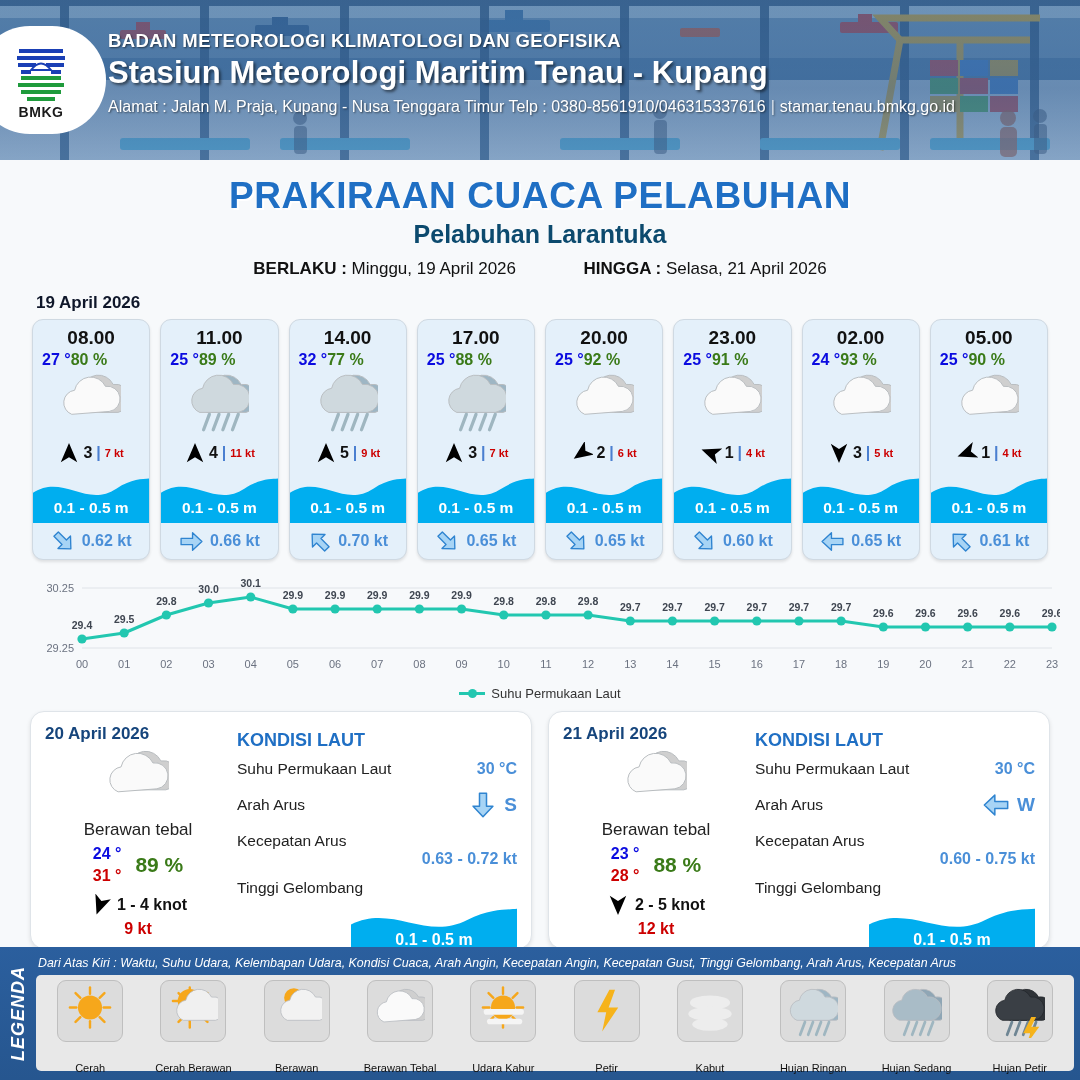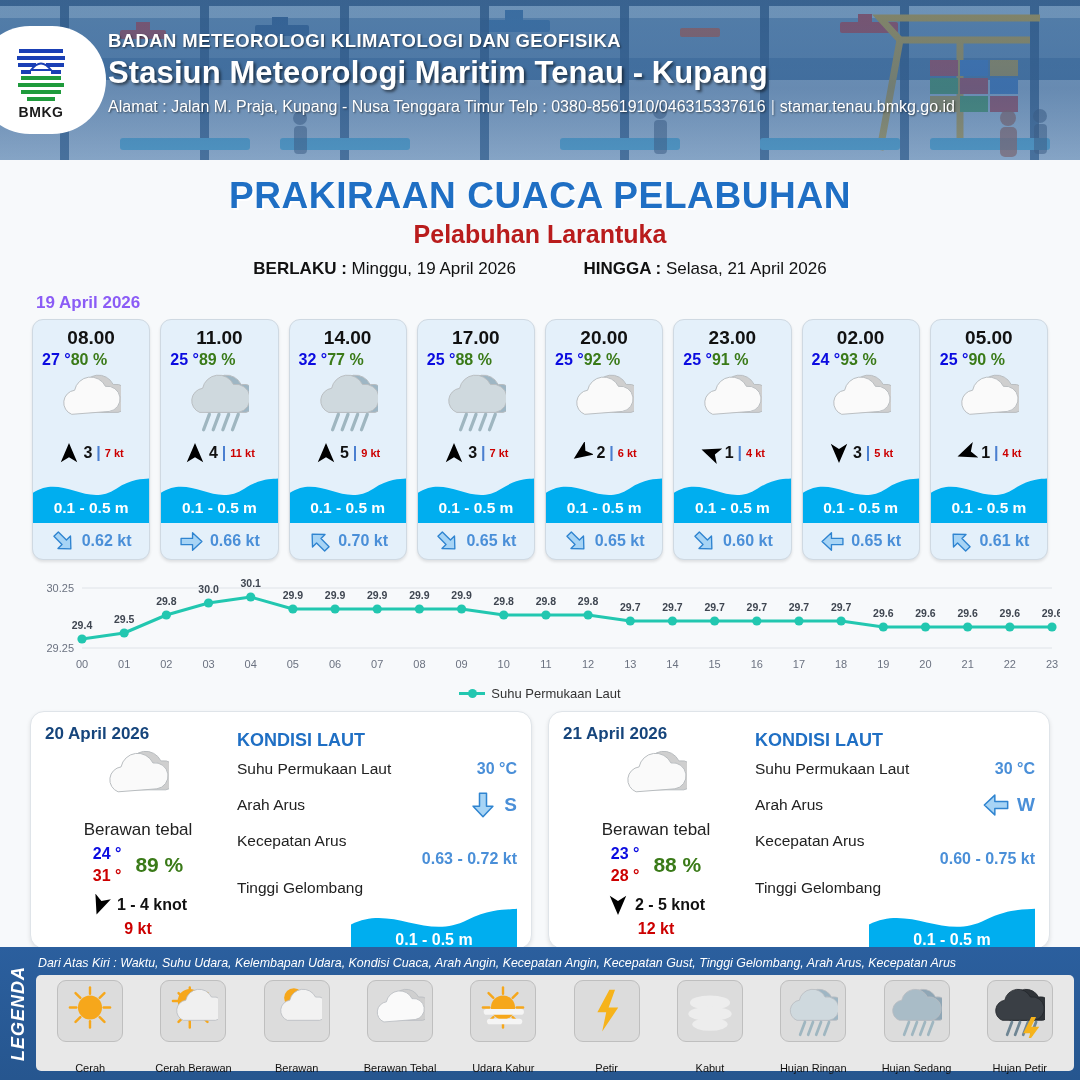--- a/index.html
+++ b/index.html
@@ -46,28 +46,28 @@
     text-shadow: 1px 1px 2px rgba(0,0,0,.55);
   }
   .hdr-sep { opacity:.75; margin:0 5px; }
 
   
   .title-block { text-align:center; margin-top:15px; }
   .title-main {
     font-size:37px; font-weight:bold; color:#1f6fc4; letter-spacing:.6px;
     text-shadow: 2px 2px 0 rgba(255,255,255,.9);
   }
-  .title-sub { font-size:25px; font-weight:bold; color:#b91c1c; margin-top:3px; }
+  .title-sub { font-size:25px; font-weight:bold; color:#0c4a6e; margin-top:3px; }
   .valid-row { margin-top:10px; font-size:17px; color:#111; }
   .valid-row .lbl { font-weight:bold; }
   .valid-gap { display:inline-block; width:58px; }
 
   
   .date-label {
-    margin:14px 0 6px 36px; font-size:17px; font-weight:bold; color:#8b5cf6;
+    margin:14px 0 6px 36px; font-size:17px; font-weight:bold; color:#0f172a;
   }
   .cards {
     display:flex; gap:10px; padding:0 32px;
   }
   .card {
     width:119px; background:#e4f0fa;
     border:1px solid #cfd9e2; border-radius:11px;
     box-shadow: 0 2px 3px rgba(0,0,0,.10);
     overflow:hidden; position:relative;
     display:flex; flex-direction:column;

